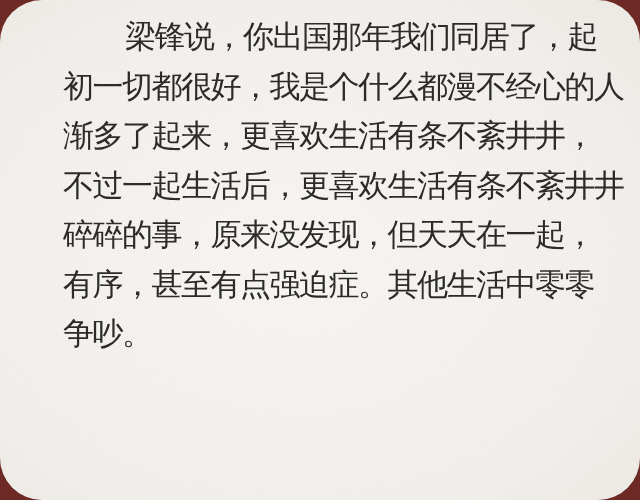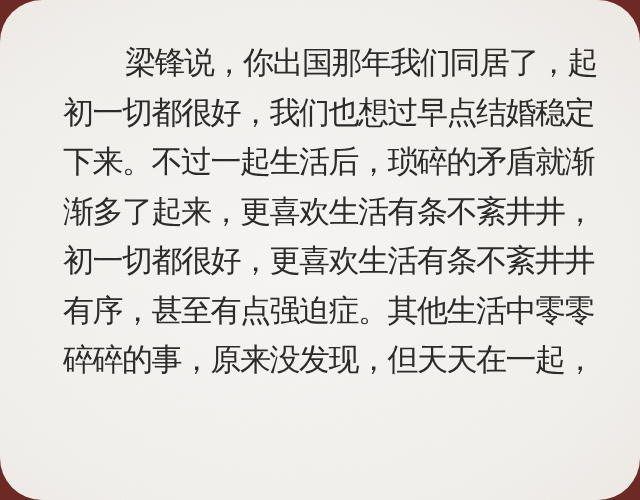--- a/index.html
+++ b/index.html
@@ -28,21 +28,21 @@
     left: 0; top: 0;
     width: 640px;
     height: 500px;
     pointer-events: none;
   }
   .quote-paragraph {
     position: absolute;
     left: 0; top: 0;
     width: 640px;
     box-sizing: border-box;
-    padding: 38px 36px 0 63px;
+    padding: 12px 36px 0 63px;
     color: #2c2b29;
     font-size: 31px;
     font-weight: 500;
     line-height: 49.5px;
     letter-spacing: -1.5px;
   }
   .text-line {
     white-space: nowrap;
   }
   .text-line.indent {
@@ -57,21 +57,21 @@
   <svg class="grain" width="640" height="500" xmlns="http://www.w3.org/2000/svg">
     <filter id="grain-filter">
       <feTurbulence type="fractalNoise" baseFrequency="0.85" numOctaves="2" stitchTiles="stitch"></feTurbulence>
       <feColorMatrix type="matrix" values="0 0 0 0 0.55  0 0 0 0 0.53  0 0 0 0 0.50  0 0 0 0.14 0"></feColorMatrix>
     </filter>
     <rect width="640" height="500" filter="url(#grain-filter)"></rect>
   </svg>
 
   <div class="quote-paragraph" style="color: rgb(44, 43, 41);">
     <div class="text-line indent">梁锋说，你出国那年我们同居了，起</div>
-    <div class="text-line">初一切都很好，我们也想过早点结婚稳定</div>
-    <div class="text-line">下来。不过一起生活后，琐碎的矛盾就渐</div>
+    <div class="text-line">初一切都很好，我是个什么都漫不经心的人</div>
     <div class="text-line">渐多了起来，更喜欢生活有条不紊井井，</div>
-    <div class="text-line">初一切都很好，更喜欢生活有条不紊井井</div>
+    <div class="text-line">不过一起生活后，更喜欢生活有条不紊井井</div>
+    <div class="text-line">碎碎的事，原来没发现，但天天在一起，</div>
     <div class="text-line">有序，甚至有点强迫症。其他生活中零零</div>
-    <div class="text-line">碎碎的事，原来没发现，但天天在一起，</div>
+    <div class="text-line">争吵。</div>
   </div>
 
 </div>
 
 </body></html>

